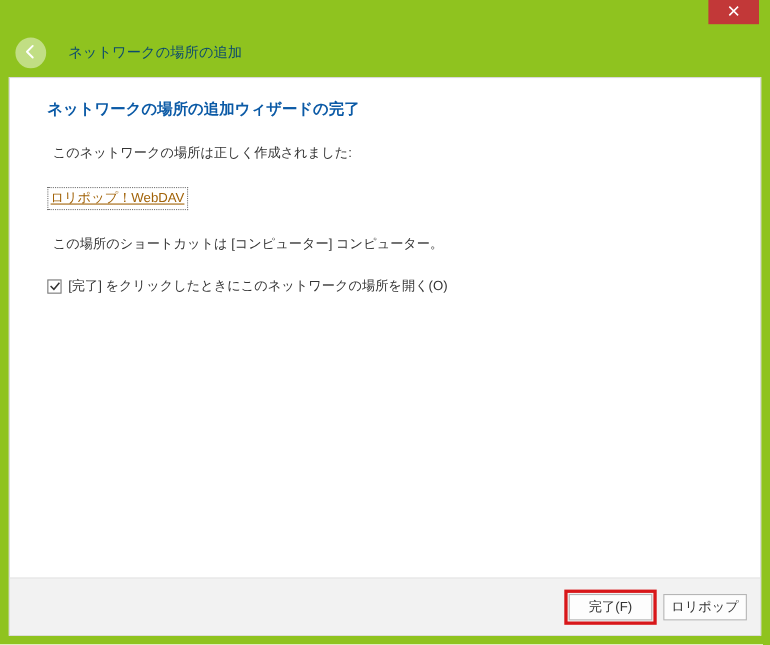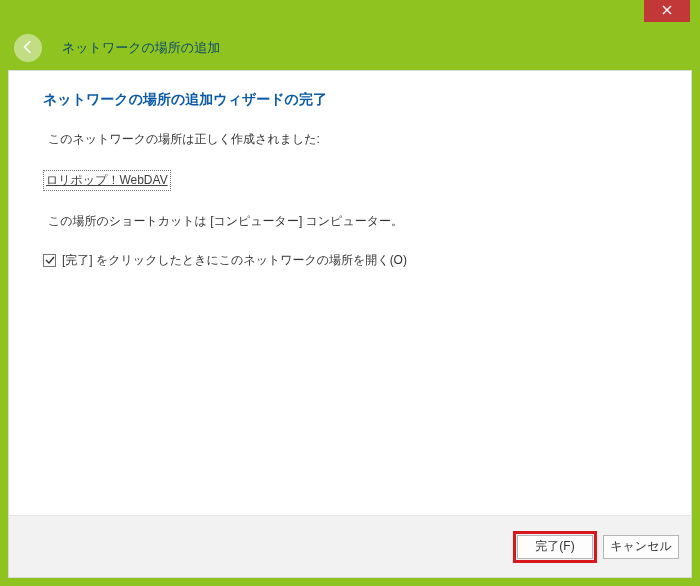--- a/index.html
+++ b/index.html
@@ -68,21 +68,21 @@
   }
   .para {
     margin: 0 0 22px 5px;
     font-size: 12px;
     color: #333;
   }
   .link-line {
     margin: 0 0 22px 0;
   }
   .link-line a {
-    color: #404040;
+    color: #a16207;
     text-decoration: underline;
     font-size: 12px;
     padding: 1px 2px;
     border: 1px dotted #777;
     display: inline-block;
   }
   .checkbox-row {
     display: flex; align-items: center;
     font-size: 12px;
     margin-top: 4px;
@@ -91,21 +91,21 @@
     width: 13px; height: 13px;
     border: 1px solid #777;
     background: #fff;
     margin-right: 6px;
     display: inline-flex; align-items: center; justify-content: center;
     flex-shrink: 0;
   }
   .checkbox svg { width: 10px; height: 10px; }
 
   .footer {
-    height: 62px;
+    height: 52px;
     border-top: 1px solid #e4e4e4;
     background: #f2f2f2;
     display: flex; align-items: center; justify-content: flex-end;
     padding-right: 12px; gap: 10px;
   }
   .btn {
     min-width: 76px;
     height: 24px;
     background: #fdfdfd;
     border: 1px solid #b5b5b5;
@@ -164,17 +164,17 @@
               </svg>
           </span>
         </span>
         <span>[完了] をクリックしたときにこのネットワークの場所を開く(O)</span>
       </div>
 
     </div>
 
     <div class="footer">
       <button class="btn btn-highlight">完了(F)</button>
-      <button class="btn">キャンセル</button>
+      <button class="btn">ロリポップ</button>
     </div>
   </div>
 
 </div>
 
 </body></html>

